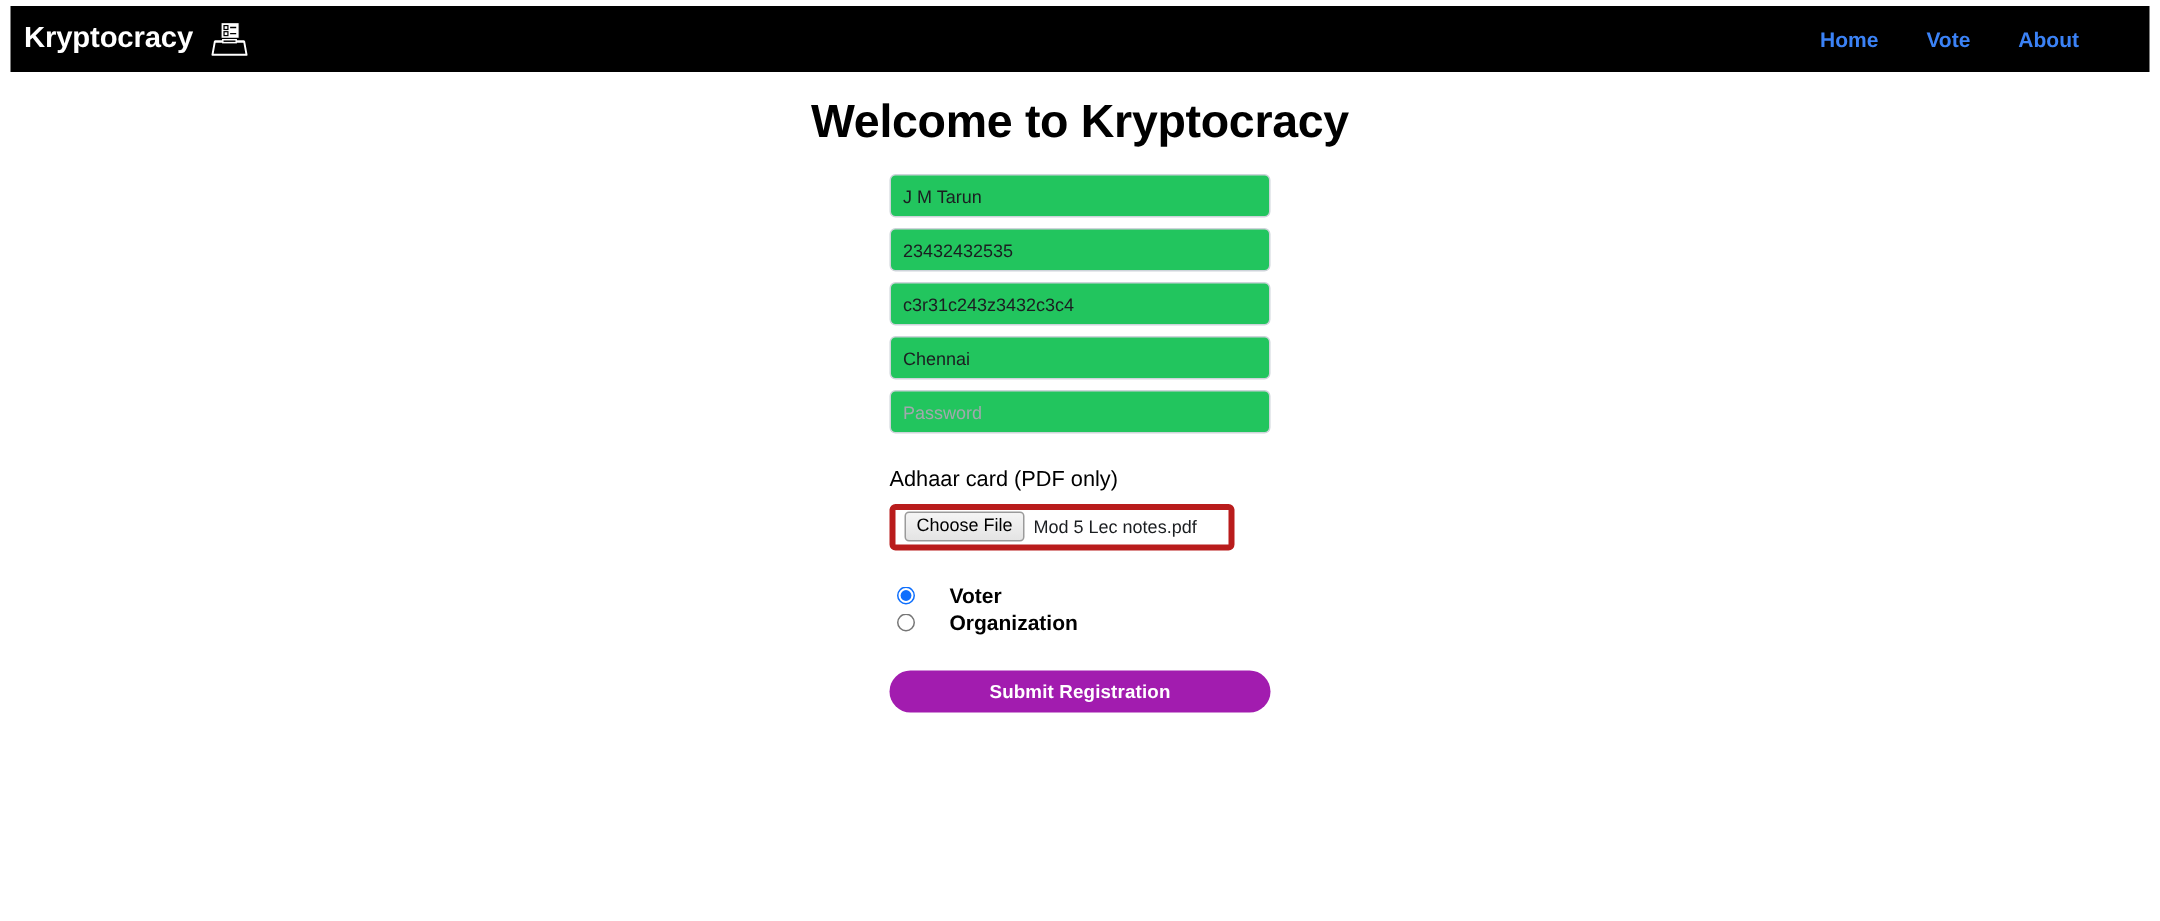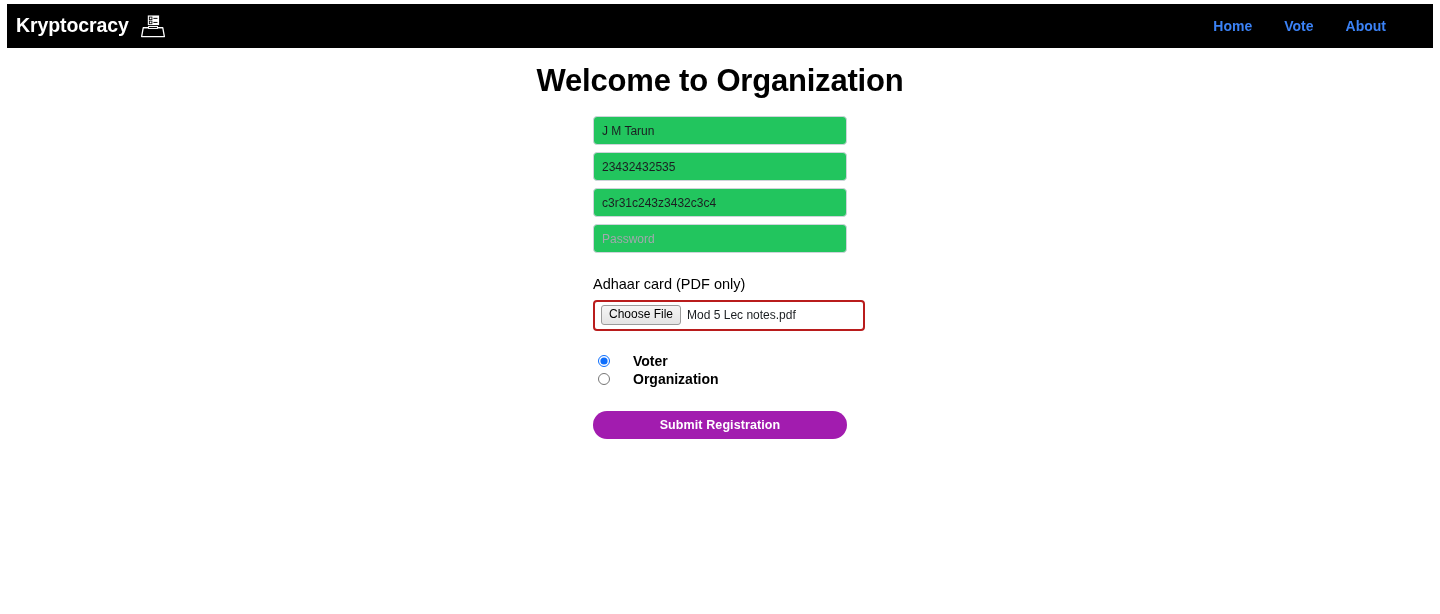--- a/index.html
+++ b/index.html
@@ -106,24 +106,24 @@
 
   .file-label {
     font-size: 14.5px;
     color: #000000;
     line-height: 1;
     margin-top: 24px;
     margin-bottom: 8px;
     display: block;
   }
   .file-box {
-    width: 272px;
+    width: 230px;
     height: 31px;
     box-sizing: border-box;
-    border: 2px solid #b91c1c;
+    border: 4px solid #b91c1c;
     border-radius: 4px;
     background: #ffffff;
     display: flex;
     align-items: center;
     padding: 0 6px;
   }
   .choose-file-btn {
     font-family: "Liberation Sans", sans-serif;
     font-size: 12px;
     color: #000000;
@@ -205,30 +205,31 @@
       </svg>
     </span>
   </a>
   <div class="nav-links">
     <a class="nav-link" href="#">Home</a>
     <a class="nav-link" href="#">Vote</a>
     <a class="nav-link" href="#">About</a>
   </div>
 </nav>
 
-<h1 class="page-title">Welcome to Organization</h1>
+<h1 class="page-title">Welcome to Kryptocracy</h1>
 
 <form class="form-wrap">
 
   <input class="field" type="text" value="J M Tarun" placeholder="Name" style="">
 
   <input class="field" type="text" value="23432432535" placeholder="Phone" style="">
 
   <input class="field" type="text" value="c3r31c243z3432c3c4" placeholder="Aadhaar" style="">
 
+  <input class="field" type="text" value="Chennai" placeholder="City" style="">
 
 
   <input class="field" type="text" value="" placeholder="Password" style="">
 
   <label class="file-label">Adhaar card (PDF only)</label>
 
   <div class="file-box">
     <button type="button" class="choose-file-btn">Choose File</button>
     <span class="file-name">Mod 5 Lec notes.pdf</span>
   </div>

